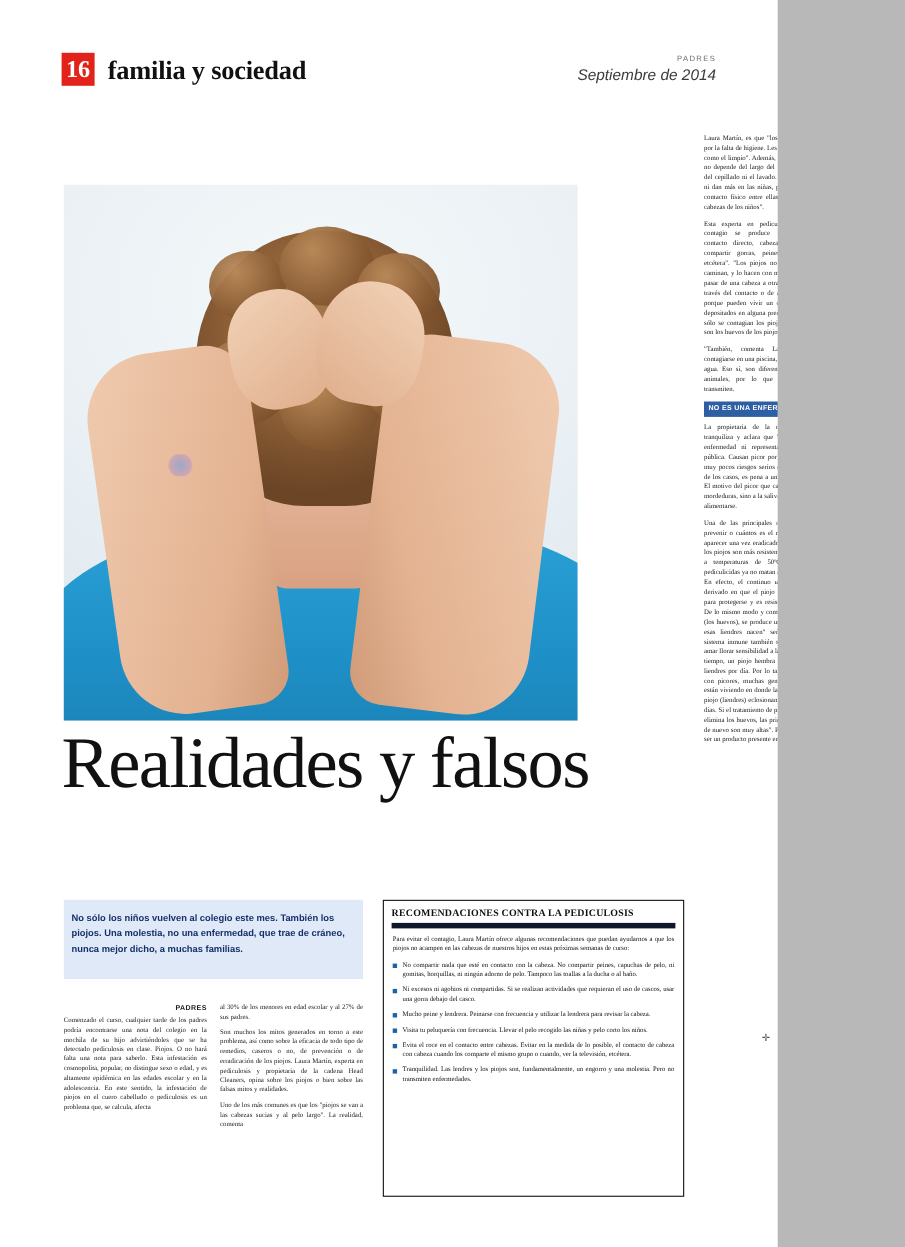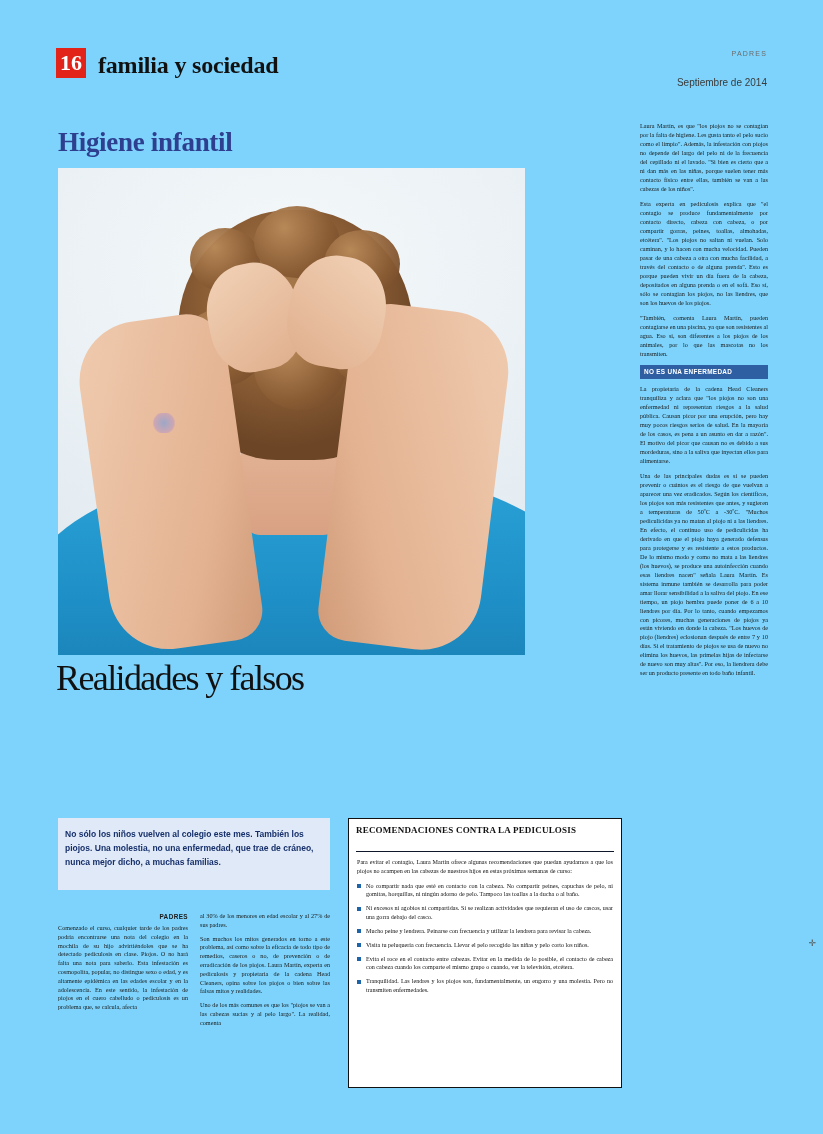--- a/index.html
+++ b/index.html
@@ -2,23 +2,23 @@
 <html><head>
 <meta charset="utf-8">
 <style>
   html, body {
     margin: 0;
     padding: 0;
     background: #b8b8b8;
   }
   .page {
     position: relative;
-    width: 823px;
+    width: 707px;
     height: 1134px;
-    background: #7dd3fc;
+    background: #ffffff;
     overflow: hidden;
     font-family: "Liberation Sans", sans-serif;
     color: #111;
   }
 
   
   .pagenum-box {
     position: absolute;
     left: 56px;
     top: 48px;
@@ -48,23 +48,24 @@
     top: 50px;
     text-align: right;
     line-height: 1.25;
   }
   .masthead .brand {
     font-size: 7px;
     letter-spacing: 1.2px;
     color: #6b6b6b;
   }
   .masthead .date {
-    font-size: 10px;
+    font-size: 14px;
     color: #3b3b3b;
-    margin-top: 18px;
+    margin-top: 1px;
+    font-style: italic;
   }
 
   
   .kicker {
     position: absolute;
     left: 58px;
     top: 127px;
     font-family: "Liberation Serif", serif;
     font-weight: bold;
     font-size: 27px;
@@ -171,21 +172,21 @@
     opacity: .85;
   }
 
   
   .headline {
     position: absolute;
     left: 56px;
     top: 660px;
     width: 480px;
     font-family: "Liberation Serif", serif;
-    font-size: 36px;
+    font-size: 66px;
     line-height: 1.02;
     letter-spacing: -1.6px;
     color: #111;
   }
   .headline .l2 { display:block; }
   .headline b { font-weight: bold; }
 
   
   .intro-box {
     position: absolute;
@@ -232,22 +233,22 @@
     top: 818px;
     width: 274px;
     height: 270px;
     border: 1px solid #111;
     box-sizing: border-box;
     padding: 0;
     background: #fff;
   }
   .rec-title {
     margin: 6px 7px 0 7px;
-    border-bottom: 1px solid #0f172a;
-    padding-bottom: 16px;
+    border-bottom: 5px solid #0f172a;
+    padding-bottom: 4px;
     font-family: "Liberation Serif", serif;
     font-weight: bold;
     font-size: 9px;
     letter-spacing: .2px;
   }
   .rec-intro {
     margin: 6px 8px 6px 8px;
     font-family: "Liberation Serif", serif;
     font-size: 6.1px;
     line-height: 1.45;
@@ -313,21 +314,20 @@
 
 <div class="page">
 
   <div class="pagenum-box">16</div>
   <div class="section-title">familia y sociedad</div>
   <div class="masthead">
     <div class="brand">PADRES</div>
     <div class="date">Septiembre de 2014</div>
   </div>
 
-  <div class="kicker">Higiene infantil</div>
 
   <div class="photo">
     <div class="sky"></div>
     <div class="shirt"></div>
     <div class="neck"></div>
     <div class="head"></div>
     <div class="curl" style="left:132px; top:60px; width:70px; height:64px;"></div>
     <div class="curl" style="left:196px; top:38px; width:86px; height:72px;"></div>
     <div class="curl" style="left:266px; top:62px; width:76px; height:68px;"></div>
     <div class="curl" style="left:124px; top:140px; width:82px; height:78px;"></div>

